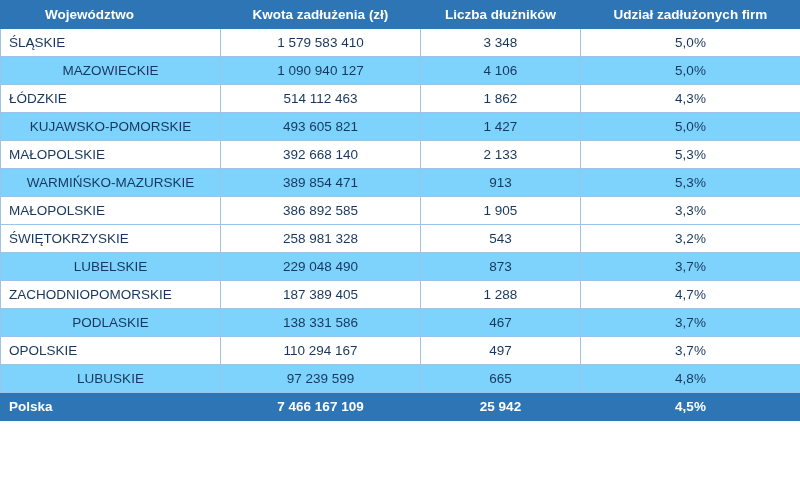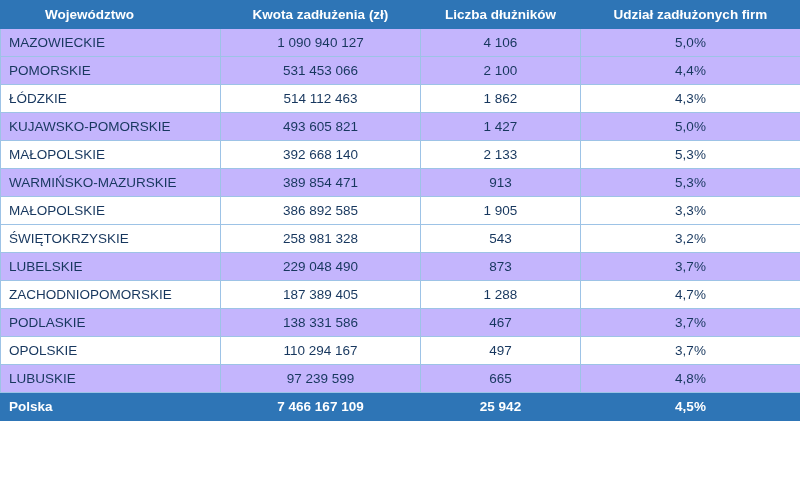--- a/index.html
+++ b/index.html
@@ -50,21 +50,21 @@
     font-size: 13.5px;
     color: #17375E;
     padding: 0 8px;
     border-left: 1px solid #9DC3E6;
     border-right: 1px solid #9DC3E6;
     border-bottom: 1px solid #9DC3E6;
     white-space: nowrap;
     overflow: hidden;
   }
   tbody tr.row-odd td { background: #ffffff; }
-  tbody tr.row-even td { background: #c4b5fd; }
+  tbody tr.row-even td { background: #7dd3fc; text-align: center; }
 
   td.cell-region { text-align: left; }
   td.cell-num { text-align: center; }
 
   tbody tr.total-row td {
     background: #2E75B6;
     color: #ffffff;
     font-weight: bold;
     border-left: 1px solid #2E75B6;
     border-right: 1px solid #2E75B6;
@@ -85,31 +85,31 @@
     <thead>
       <tr>
         <th class="th-region">Województwo</th>
         <th class="th-num">Kwota zadłużenia (zł)</th>
         <th class="th-num">Liczba dłużników</th>
         <th class="th-num">Udział zadłużonych firm</th>
       </tr>
     </thead>
     <tbody id="table-body">
 
+    <tr class="row-odd">
+          <td class="cell-region">ŚLĄSKIE</td>
+          <td class="cell-num">1 579 583 410</td>
+          <td class="cell-num">3 348</td>
+          <td class="cell-num">5,0%</td>
+        </tr>
         <tr class="row-even">
           <td class="cell-region">MAZOWIECKIE</td>
           <td class="cell-num">1 090 940 127</td>
           <td class="cell-num">4 106</td>
           <td class="cell-num">5,0%</td>
-        </tr>
-        <tr class="row-even">
-          <td class="cell-region">POMORSKIE</td>
-          <td class="cell-num">531 453 066</td>
-          <td class="cell-num">2 100</td>
-          <td class="cell-num">4,4%</td>
         </tr>
         <tr class="row-odd">
           <td class="cell-region">ŁÓDZKIE</td>
           <td class="cell-num">514 112 463</td>
           <td class="cell-num">1 862</td>
           <td class="cell-num">4,3%</td>
         </tr>
         <tr class="row-even">
           <td class="cell-region">KUJAWSKO-POMORSKIE</td>
           <td class="cell-num">493 605 821</td>

